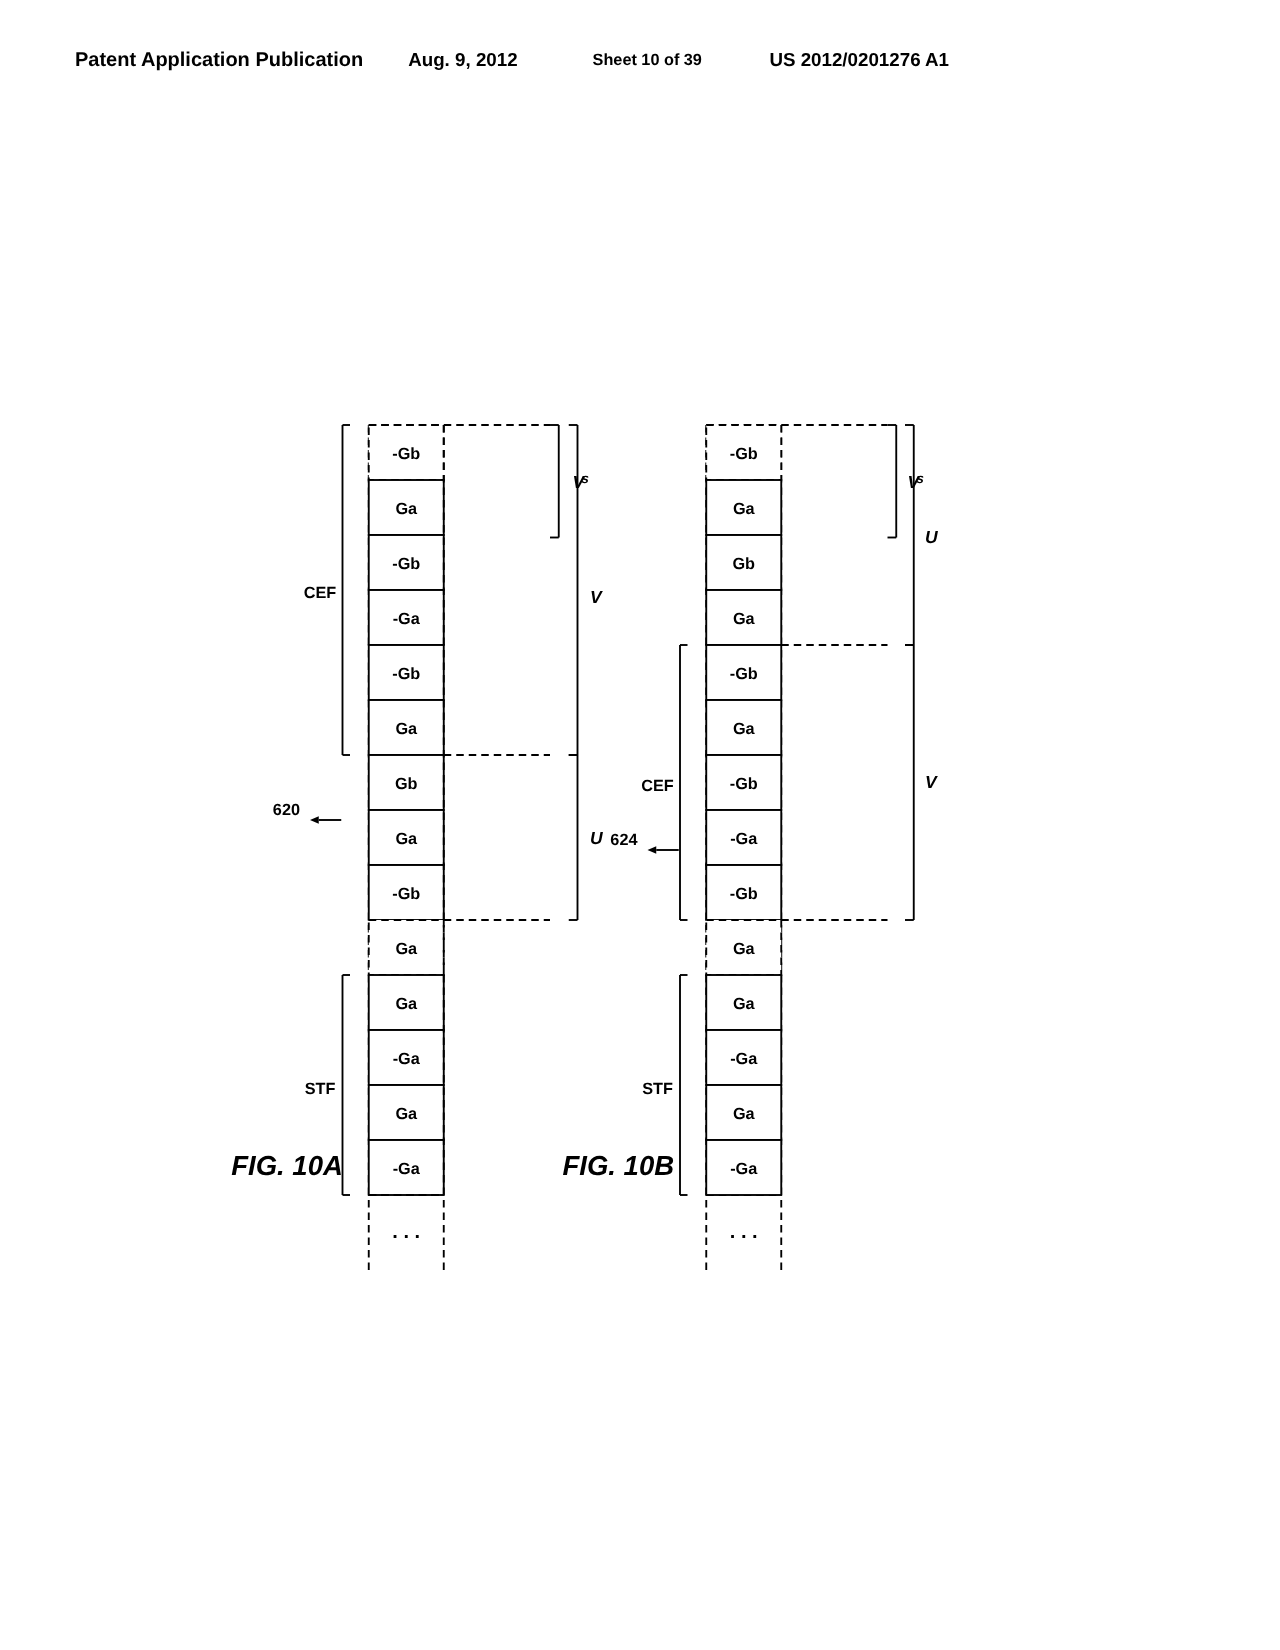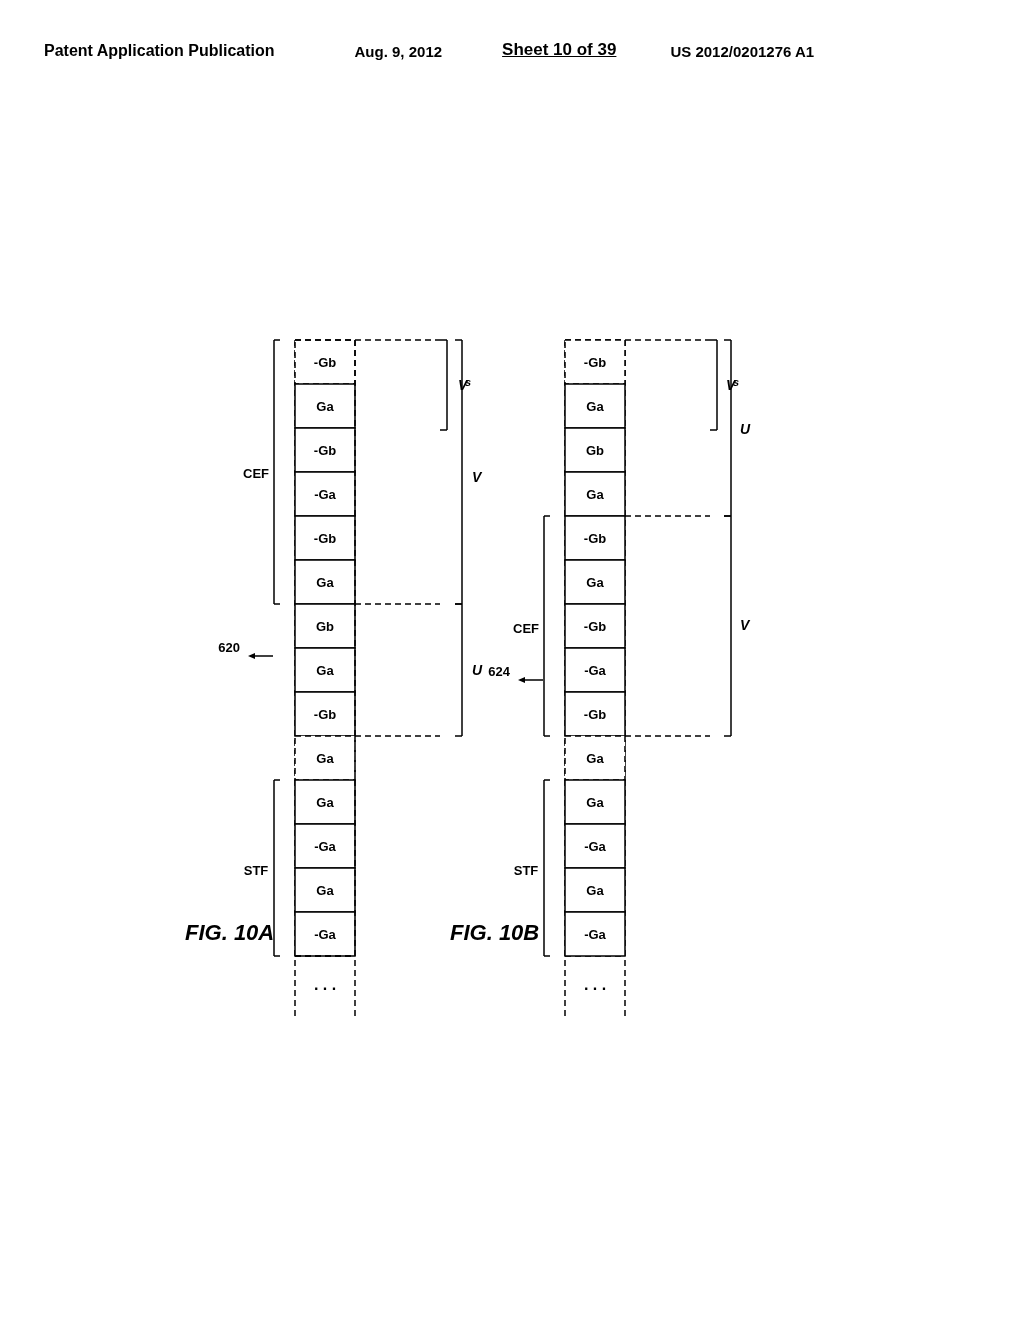--- a/index.html
+++ b/index.html
@@ -12,42 +12,41 @@
       overflow: hidden;
     }
 
     
     .header {
       position: absolute;
       top: 40px;
       left: 0;
       right: 0;
       display: flex;
-      align-items: flex-end;
-      padding: 0 44px;
+      align-items: flex-start;
+      padding: 0 60px;
       font-size: 15px;
       font-weight: bold;
     }
     .header-title {
       font-size: 16px;
       font-weight: bold;
       flex: 0 0 auto;
     }
     .header-date {
-      margin-left: 80px;
+      margin-left: 36px;
       font-size: 15px;
       font-weight: bold;
       flex: 0 0 auto;
     }
     .header-sheet {
       margin-left: 60px;
-      font-size: 17px;
-      font-weight: bold;
-      flex: 0 0 auto;
-      text-decoration: underline;
+      font-size: 13px;
+      font-weight: bold;
+      flex: 0 0 auto;
     }
     .header-patent {
       margin-left: 54px;
       font-size: 15px;
       font-weight: bold;
       flex: 0 0 auto;
     }
   </style>
 </head>
 <body>

